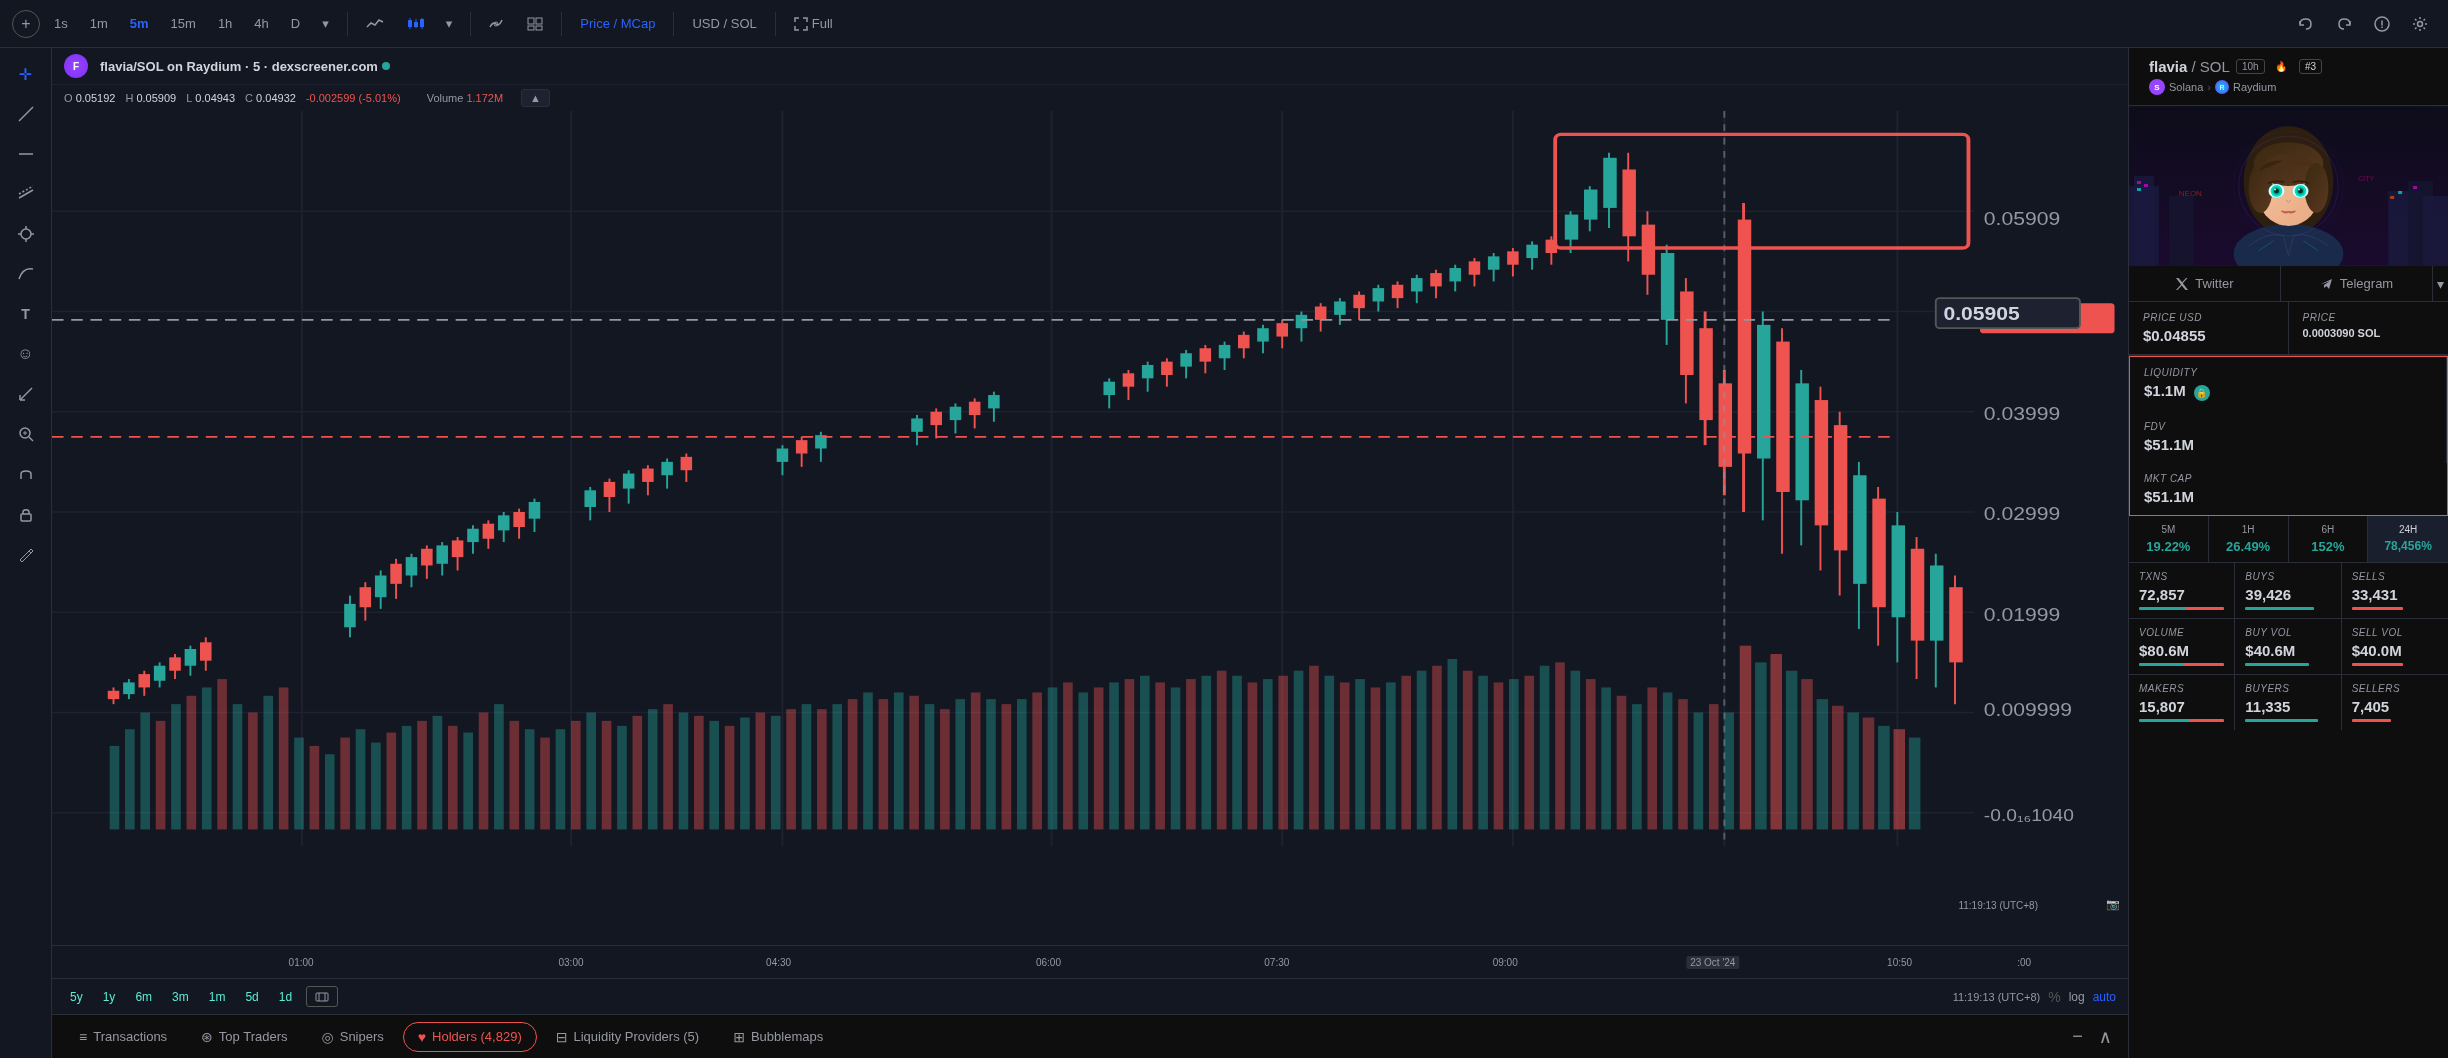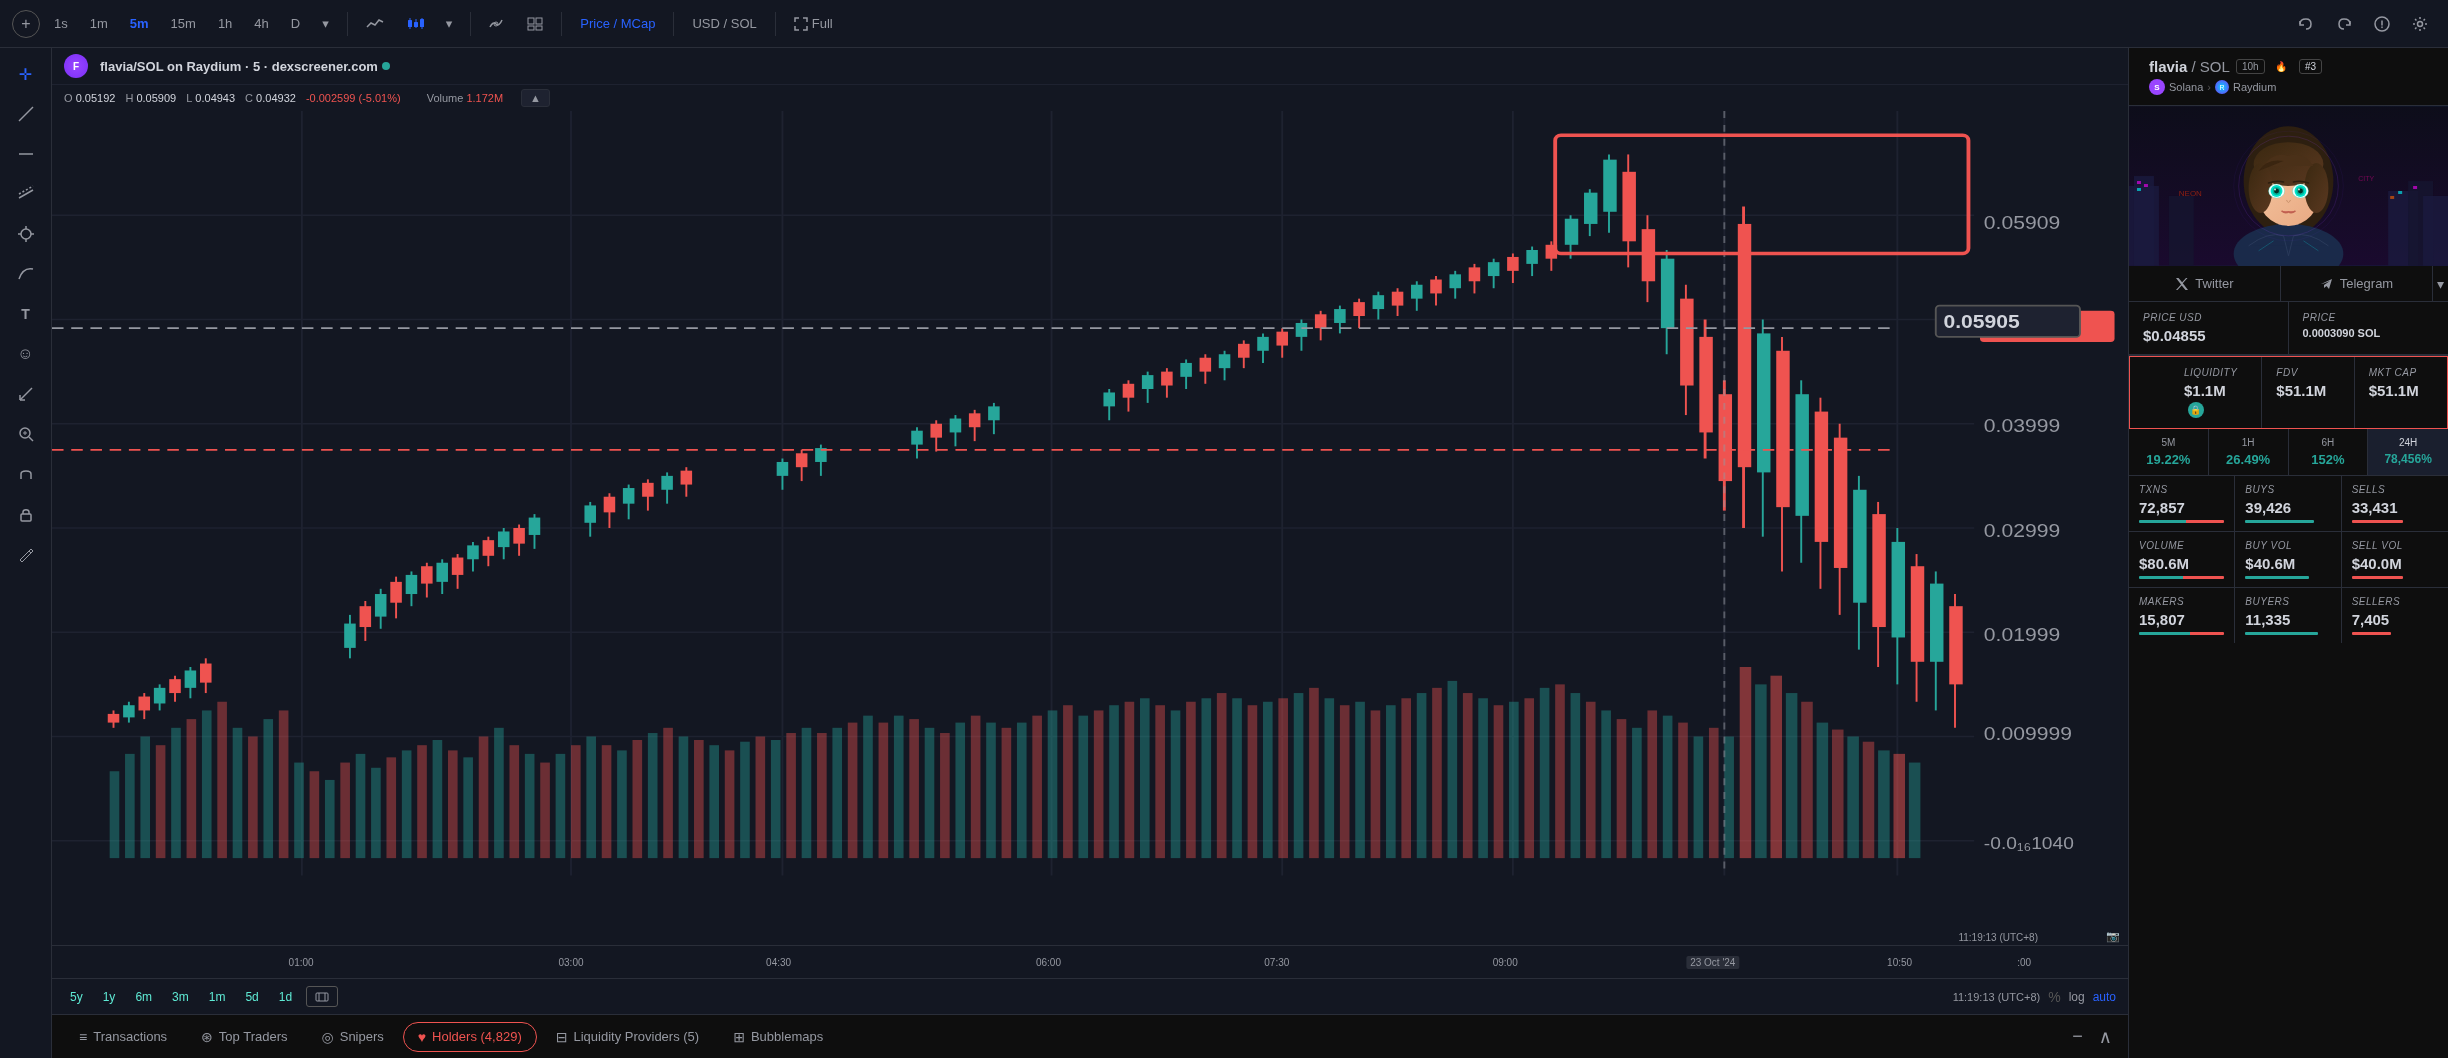--- a/index.html
+++ b/index.html
@@ -124,20 +124,21 @@
     .time-axis {
       height: 28px;
       background: #131722;
       border-top: 1px solid #2a2e39;
       display: flex;
       align-items: center;
       padding: 16px 12px;
       gap: 0;
       position: relative;
       flex-shrink: 0;
+      margin-top: 32px;
     }
     .time-label {
       position: absolute;
       font-size: 10px;
       color: #9598a1;
       transform: translateX(-50%);
     }
     .time-label.highlight {
       background: #2a2e39;
       padding: 1px 4px;
@@ -270,23 +271,22 @@
     .social-btn:last-child { border-right: none; }
 
     
     .stats-grid {
       display: grid;
       grid-template-columns: 1fr 1fr;
       border-bottom: 1px solid #2a2e39;
     }
     .stats-grid-3 {
       display: grid;
-      grid-template-columns: 1fr 1fr 1fr;
+      grid-template-columns: 1fr;
       border-bottom: 1px solid #2a2e39;
-      margin-left: 40px;
     }
     .stat-cell {
       padding: 10px 14px;
       border-right: 1px solid #2a2e39;
       border-bottom: 1px solid #2a2e39;
     }
     .stat-cell:last-child { border-right: none; }
     .stat-label {
       font-size: 10px;
       color: #9598a1;

